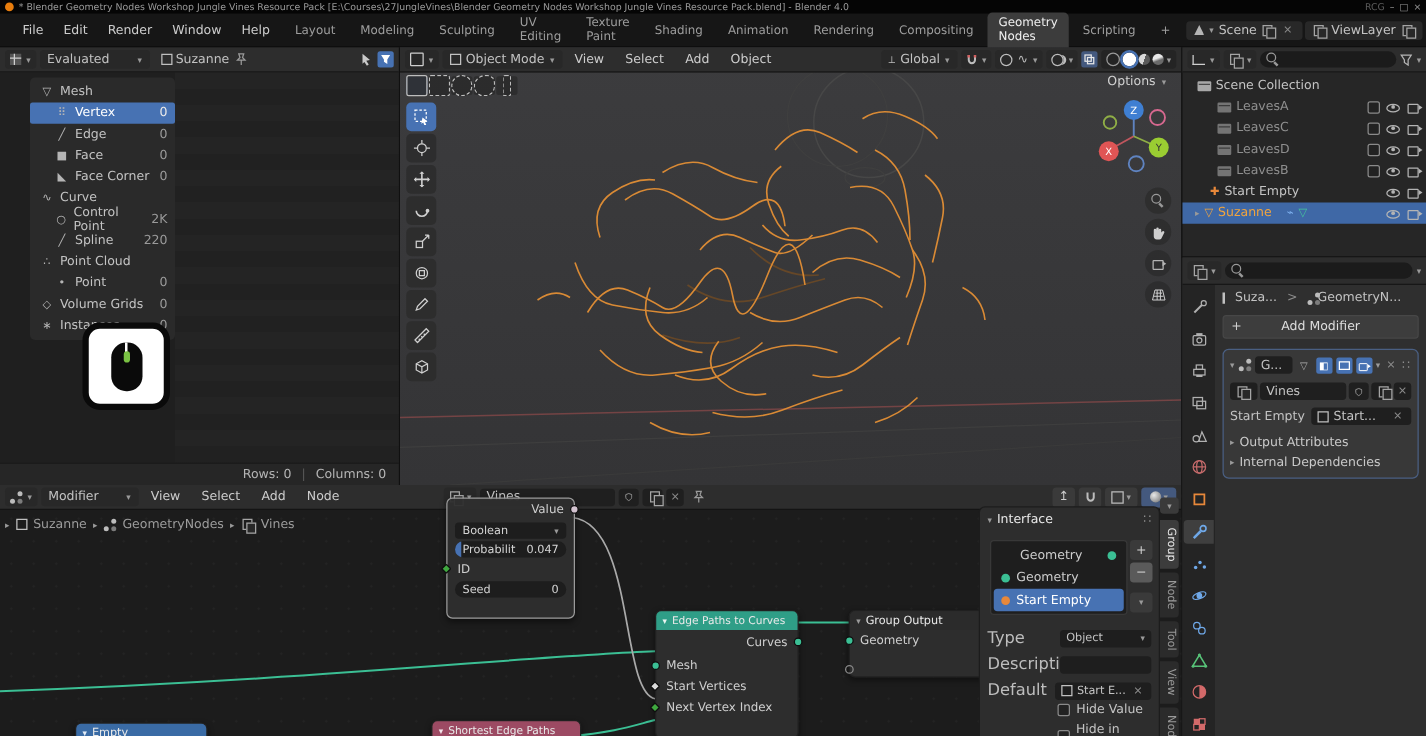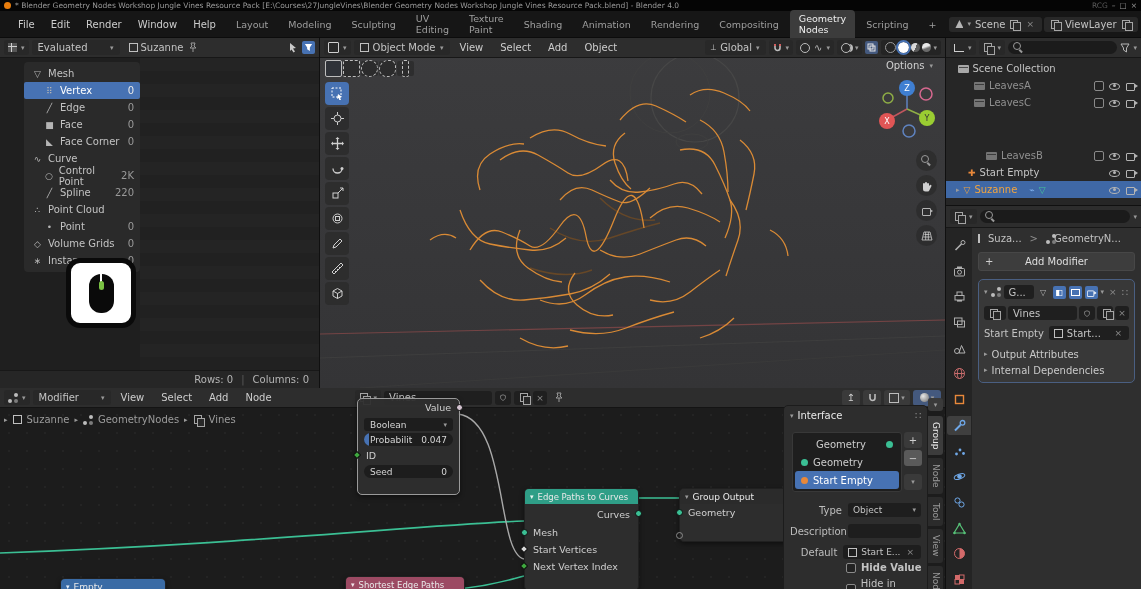--- a/index.html
+++ b/index.html
@@ -102,21 +102,21 @@
   #ne-sidetabs{position:absolute;right:0;top:10px;width:17px;display:flex;flex-direction:column;gap:3px;align-items:flex-start;}
   .vtab{writing-mode:vertical-rl;background:#2b2b2b;color:#9a9a9a;border-radius:0 3px 3px 0;
         padding:6px 2px;font-size:9px;width:15px;box-sizing:border-box;text-align:center;}
   .vtab.active{background:#3c3c3c;color:#e8e8e8;}
   #iface{position:absolute;left:783px;top:17px;width:145px;height:200px;background:#2dadad;
          background:#2d2d2d;border:1px solid #1c1c1c;border-radius:5px;padding:4px 6px;box-sizing:border-box;}
   .if-item{height:18px;display:flex;align-items:center;gap:5px;padding:0 6px;color:#cdcdcd;}
   .if-item.sel{background:#4772b3;border-radius:3px;color:#fff;}
   .sqbtn{width:18px;height:16px;background:#3a3a3a;border-radius:3px;display:flex;align-items:center;justify-content:center;color:#cfcfcf;}
   .if-lblrow{display:flex;align-items:center;margin-top:5px;gap:6px;}
-  .if-lbl{width:52px;text-align:right;color:#bdbdbd;font-size:10px;}
+  .if-lbl{width:52px;text-align:left;color:#bdbdbd;font-size:13px;}
   .if-field{flex:1;background:#1e1e1e;border-radius:3px;height:14px;display:flex;align-items:center;padding:0 5px;gap:4px;font-size:9px;}
 
   
   .i-eye{width:11px;height:11px;position:relative;display:inline-block;}
   .i-eye::before{content:"";position:absolute;left:0;top:2.5px;width:9px;height:5px;border:1px solid #b4b4b4;border-radius:50%;}
   .i-eye::after{content:"";position:absolute;left:3.5px;top:4px;width:3px;height:3px;background:#b4b4b4;border-radius:50%;}
   .i-cam{width:12px;height:11px;position:relative;display:inline-block;}
   .i-cam::before{content:"";position:absolute;left:1px;top:3px;width:7px;height:6px;border:1px solid #b4b4b4;border-radius:1px;}
   .i-cam::after{content:"";position:absolute;left:9.5px;top:4px;border-left:3px solid #b4b4b4;border-top:2.5px solid transparent;border-bottom:2.5px solid transparent;}
   .i-check{width:10px;height:10px;border:1px solid #8a8a8a;border-radius:2px;display:inline-block;position:relative;background:#222;box-sizing:border-box;}
@@ -524,21 +524,30 @@
       </div>
       <div class="ol-row" style="padding-left:28px;">
         <span class="i-coll" style="opacity:.6;"></span>
         <span class="ol-name dimname">LeavesC</span>
         <span class="ol-controls">
             <span class="i-check"></span>
             <span class="i-eye"></span>
             <span class="i-cam"></span>
           </span>
       </div>
-      <div class="ol-row" style="padding-left:40px;margin-top:36px;">
+      <div class="ol-row" style="padding-left:28px;">
+        <span class="i-coll" style="opacity:.6;"></span>
+        <span class="ol-name dimname">LeavesD</span>
+        <span class="ol-controls">
+            <span class="i-check"></span>
+            <span class="i-eye"></span>
+            <span class="i-cam"></span>
+          </span>
+      </div>
+      <div class="ol-row" style="padding-left:28px;">
         <span class="i-coll" style="opacity:.6;"></span>
         <span class="ol-name dimname">LeavesB</span>
         <span class="ol-controls">
             <span class="i-check"></span>
             <span class="i-eye"></span>
             <span class="i-cam"></span>
           </span>
       </div>
       <div class="ol-row" style="padding-left:22px;">
         <span style="color:#e8883a;font-size:9px;">✚</span>
@@ -930,21 +939,21 @@
         <span class="if-field"></span>
       </div>
       <div class="if-lblrow" style="position:absolute;left:6px;top:134px;right:6px;">
         <span class="if-lbl">Default</span>
         <span class="if-field">
           <span class="i-frame"></span>
           <span class="grow ellip">Start E...</span>
           <span class="xbt">×</span>
         </span>
       </div>
-      <div class="row" style="position:absolute;left:62px;top:156px;gap:5px;font-weight:bold;">
+      <div class="row" style="position:absolute;left:62px;top:156px;gap:5px;">
         <span class="i-check"></span>
         <span>Hide Value</span>
       </div>
       <div class="row" style="position:absolute;left:62px;top:172px;gap:5px;">
         <span class="i-check"></span>
         <span>Hide in Mod...</span>
       </div>
     </div>
 
     <div id="ne-sidetabs">

